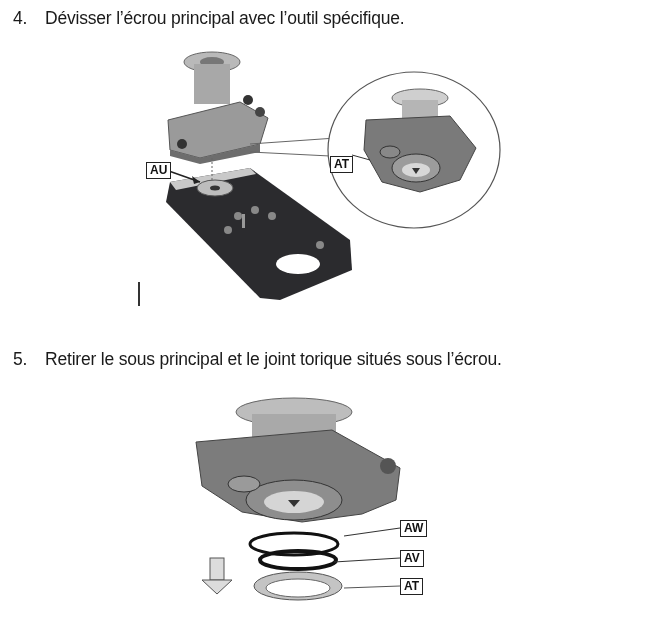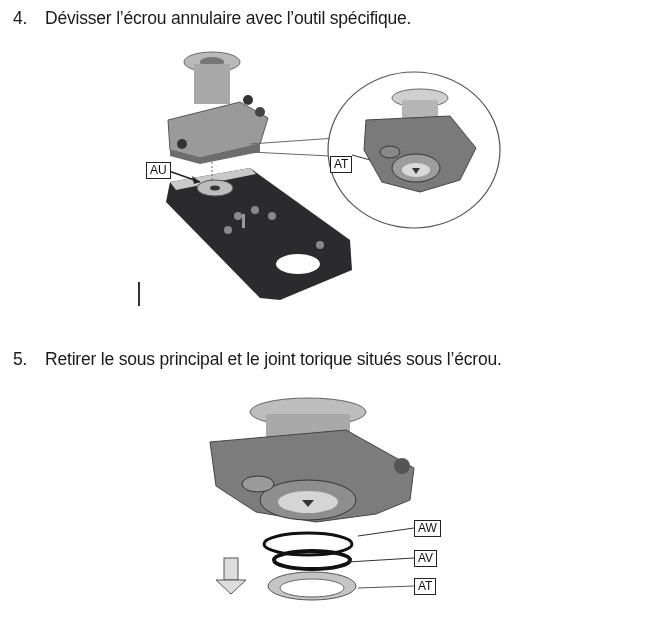--- a/index.html
+++ b/index.html
@@ -4,30 +4,30 @@
   <style>
     html, body { margin: 0; padding: 0; background: #ffffff; }
     body { width: 651px; height: 632px; position: relative; overflow: hidden;
            font-family: "Liberation Sans", "DejaVu Sans", sans-serif; color: #1a1a1a; }
     .step { position: absolute; left: 13px; font-size: 17.5px; letter-spacing: -0.2px; display: flex; }
     .step .num { width: 32px; }
     .step1 { top: 8px; }
     .step2 { top: 349px; }
     .fig { position: absolute; }
     .fig1 { left: 120px; top: 40px; width: 400px; height: 270px; }
-    .fig2 { left: 196px; top: 390px; width: 260px; height: 242px; }
+    .fig2 { left: 182px; top: 390px; width: 260px; height: 242px; }
     .label-box { position: absolute; border: 1.5px solid #222; background: #fff;
-                 font-weight: normal; font-size: 12px; padding: 0 3px; line-height: 15px; color: #111; }
+                 font-weight: bold; font-size: 12px; padding: 0 3px; line-height: 15px; color: #111; }
   </style>
 </head>
 <body>
 
 <div class="step step1">
   <span class="num">4.</span>
-  <span>Dévisser l’écrou annulaire avec l’outil spécifique.</span>
+  <span>Dévisser l’écrou principal avec l’outil spécifique.</span>
 </div>
 
 <div class="fig fig1">
   <svg width="400" height="270" viewBox="0 0 400 270">
 
     <polygon points="50,142 130,128 230,200 232,230 160,260 140,258 46,162" fill="#2b2b2e"></polygon>
     <polygon points="50,142 130,128 136,134 56,150" fill="#c9c9c9"></polygon>
     <ellipse cx="95" cy="148" rx="18" ry="8" fill="#bdbdbd" stroke="#555"></ellipse>
     <ellipse cx="95" cy="148" rx="5" ry="2.5" fill="#333"></ellipse>
     <ellipse cx="178" cy="224" rx="22" ry="10" fill="#fff"></ellipse>

